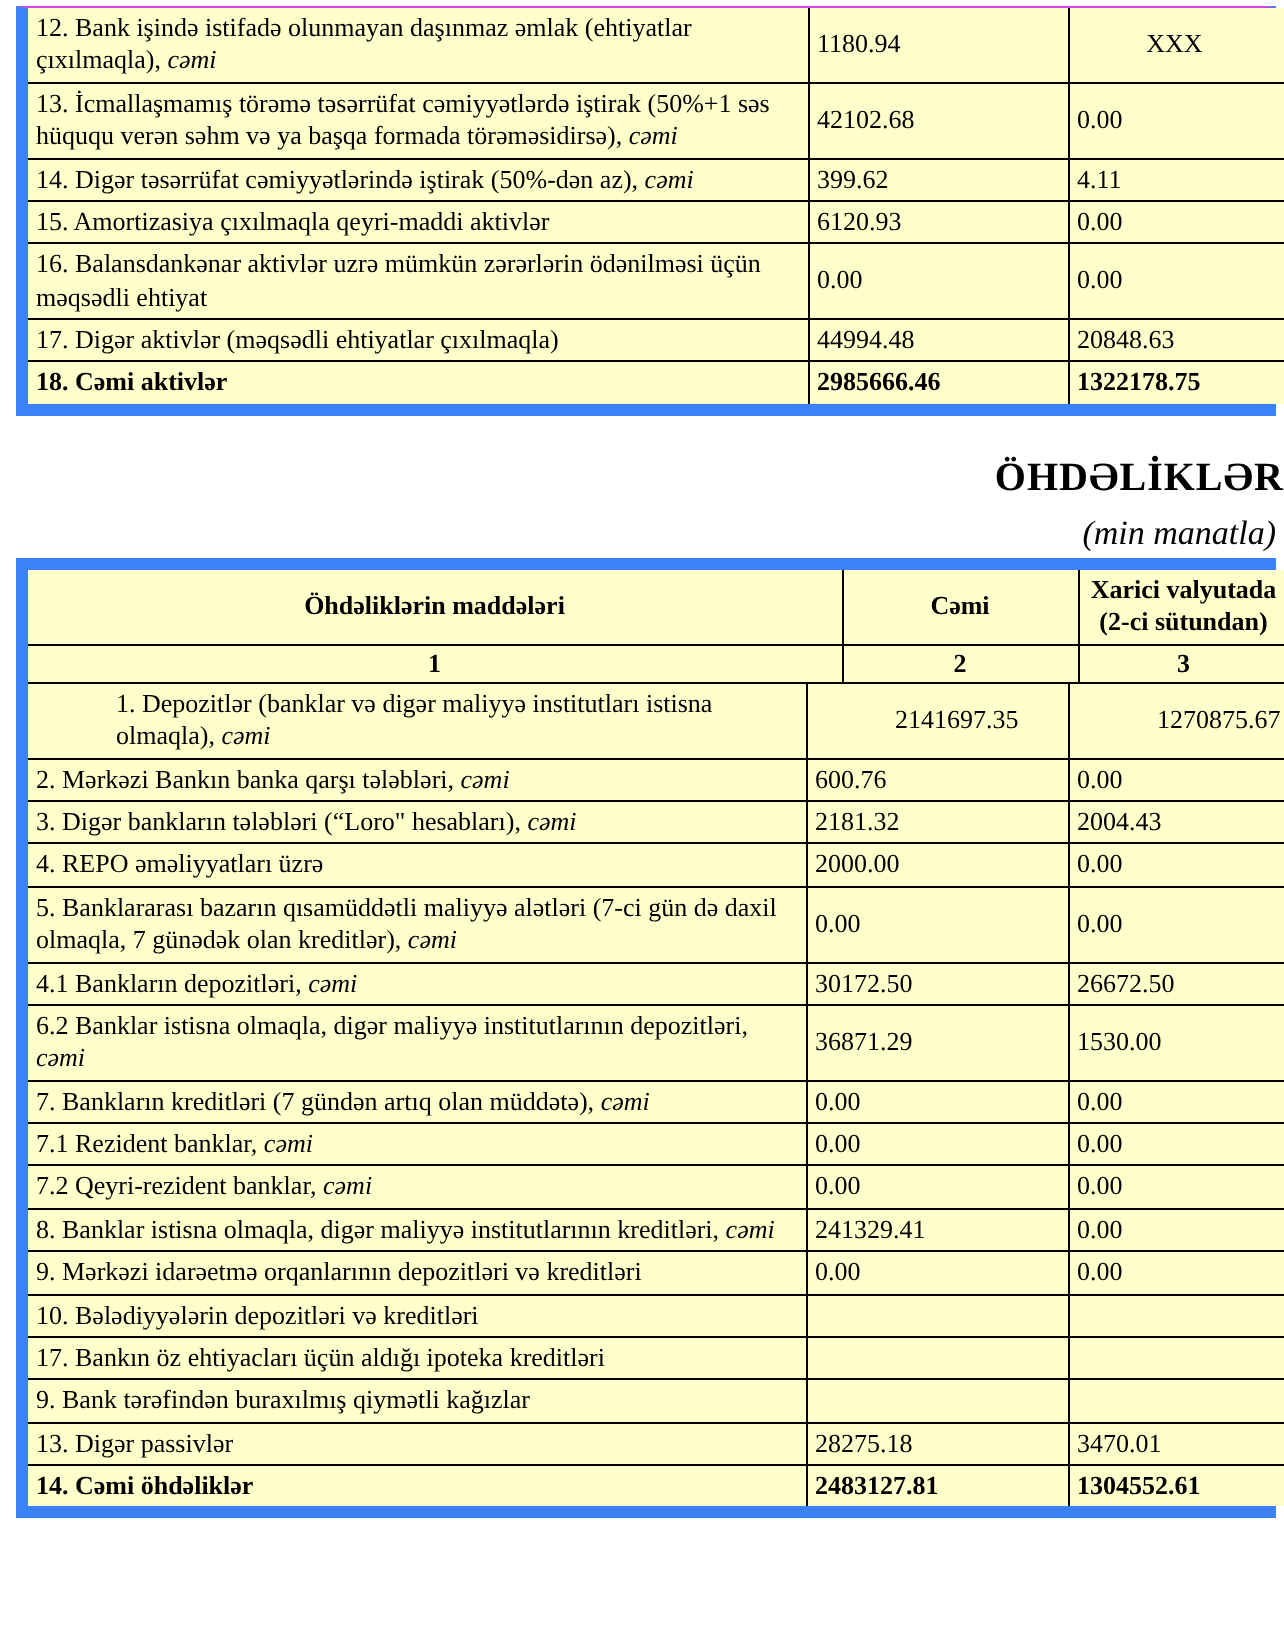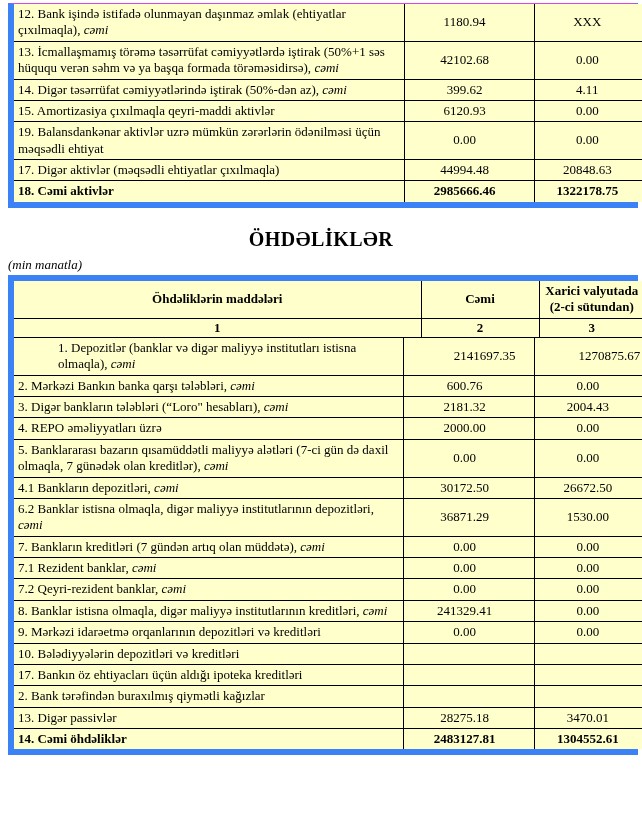--- a/index.html
+++ b/index.html
@@ -46,21 +46,21 @@
   
   .tbl tr td:first-child { border-left: none; }
   .tbl tr td:last-child  { border-right: none; margin-top: 36px; }
   .assets tr:first-child td { border-top: none; }
   .assets tr:last-child td  { border-bottom: none; }
   .liab-head tr:first-child td { border-top: none; }
   .liab tbody tr:first-child td { border-top: none; padding-left: 44px; }
   .liab tbody tr:last-child td  { border-bottom: none; }
 
   .lbl { padding-left: 6px; }
-  .num { text-align: center; }
+  .num { text-align: left; }
   .assets .num.c2 { padding-right: 13px; }
   .assets .num.c3 { padding-right: 8px; }
   .liab .num.c2   { padding-right: 12px; }
   .liab .num.c3   { padding-right: 7px; }
   .white  { background: #ffffff; }
   .center { text-align: center; padding-right: 4px; }
   .bold td { font-weight: bold; }
   .it { font-style: italic; }
 
   .hdr {
@@ -70,30 +70,30 @@
   }
   .idx td {
     text-align: center;
     font-weight: bold;
     padding: 1px 2px;
   }
 
   .title {
     font-size: 20px;
     font-weight: bold;
-    text-align: center;
+    text-align: right;
     letter-spacing: 0.5px;
     margin: 20px 0 6px 0;
   }
   .unit-note {
     width: 630px;
     margin: 0 0 2px 8px;
-    text-align: left;
+    text-align: right;
     font-style: italic;
-    font-size: 13px;
+    font-size: 17px;
   }
 </style>
 </head>
 <body>
 
 <div class="page">
 
   <div class="table-frame assets-frame">
     <table class="tbl assets">
       <colgroup>
@@ -116,21 +116,21 @@
             <td class="lbl"><span>14. Digər təsərrüfat cəmiyyətlərində iştirak (50%-dən az), </span><span class="it">cəmi</span></td>
             <td class="num c2">399.62</td>
             <td class="num c3">4.11</td>
           </tr>
           <tr>
             <td class="lbl"><span>15. Amortizasiya çıxılmaqla qeyri-maddi aktivlər</span></td>
             <td class="num c2 white">6120.93</td>
             <td class="num c3 white">0.00</td>
           </tr>
           <tr>
-            <td class="lbl"><span>19. Balansdankənar aktivlər uzrə mümkün zərərlərin ödənilməsi üçün məqsədli ehtiyat</span></td>
+            <td class="lbl"><span>16. Balansdankənar aktivlər uzrə mümkün zərərlərin ödənilməsi üçün məqsədli ehtiyat</span></td>
             <td class="num c2">0.00</td>
             <td class="num c3">0.00</td>
           </tr>
           <tr>
             <td class="lbl"><span>17. Digər aktivlər (məqsədli ehtiyatlar çıxılmaqla)</span></td>
             <td class="num c2">44994.48</td>
             <td class="num c3">20848.63</td>
           </tr>
           <tr class="bold">
             <td class="lbl"><span>18. Cəmi aktivlər</span></td>
@@ -235,21 +235,21 @@
             <td class="lbl"><span>10. Bələdiyyələrin depozitləri və kreditləri</span></td>
             <td class="num c2 white"></td>
             <td class="num c3 white"></td>
           </tr>
           <tr>
             <td class="lbl"><span>17. Bankın öz ehtiyacları üçün aldığı ipoteka kreditləri</span></td>
             <td class="num c2 white"></td>
             <td class="num c3 white"></td>
           </tr>
           <tr>
-            <td class="lbl"><span>2. Bank tərəfindən buraxılmış qiymətli kağızlar</span></td>
+            <td class="lbl"><span>9. Bank tərəfindən buraxılmış qiymətli kağızlar</span></td>
             <td class="num c2 white"></td>
             <td class="num c3 white"></td>
           </tr>
           <tr>
             <td class="lbl"><span>13. Digər passivlər</span></td>
             <td class="num c2">28275.18</td>
             <td class="num c3">3470.01</td>
           </tr>
           <tr class="bold">
             <td class="lbl"><span>14. Cəmi öhdəliklər</span></td>

